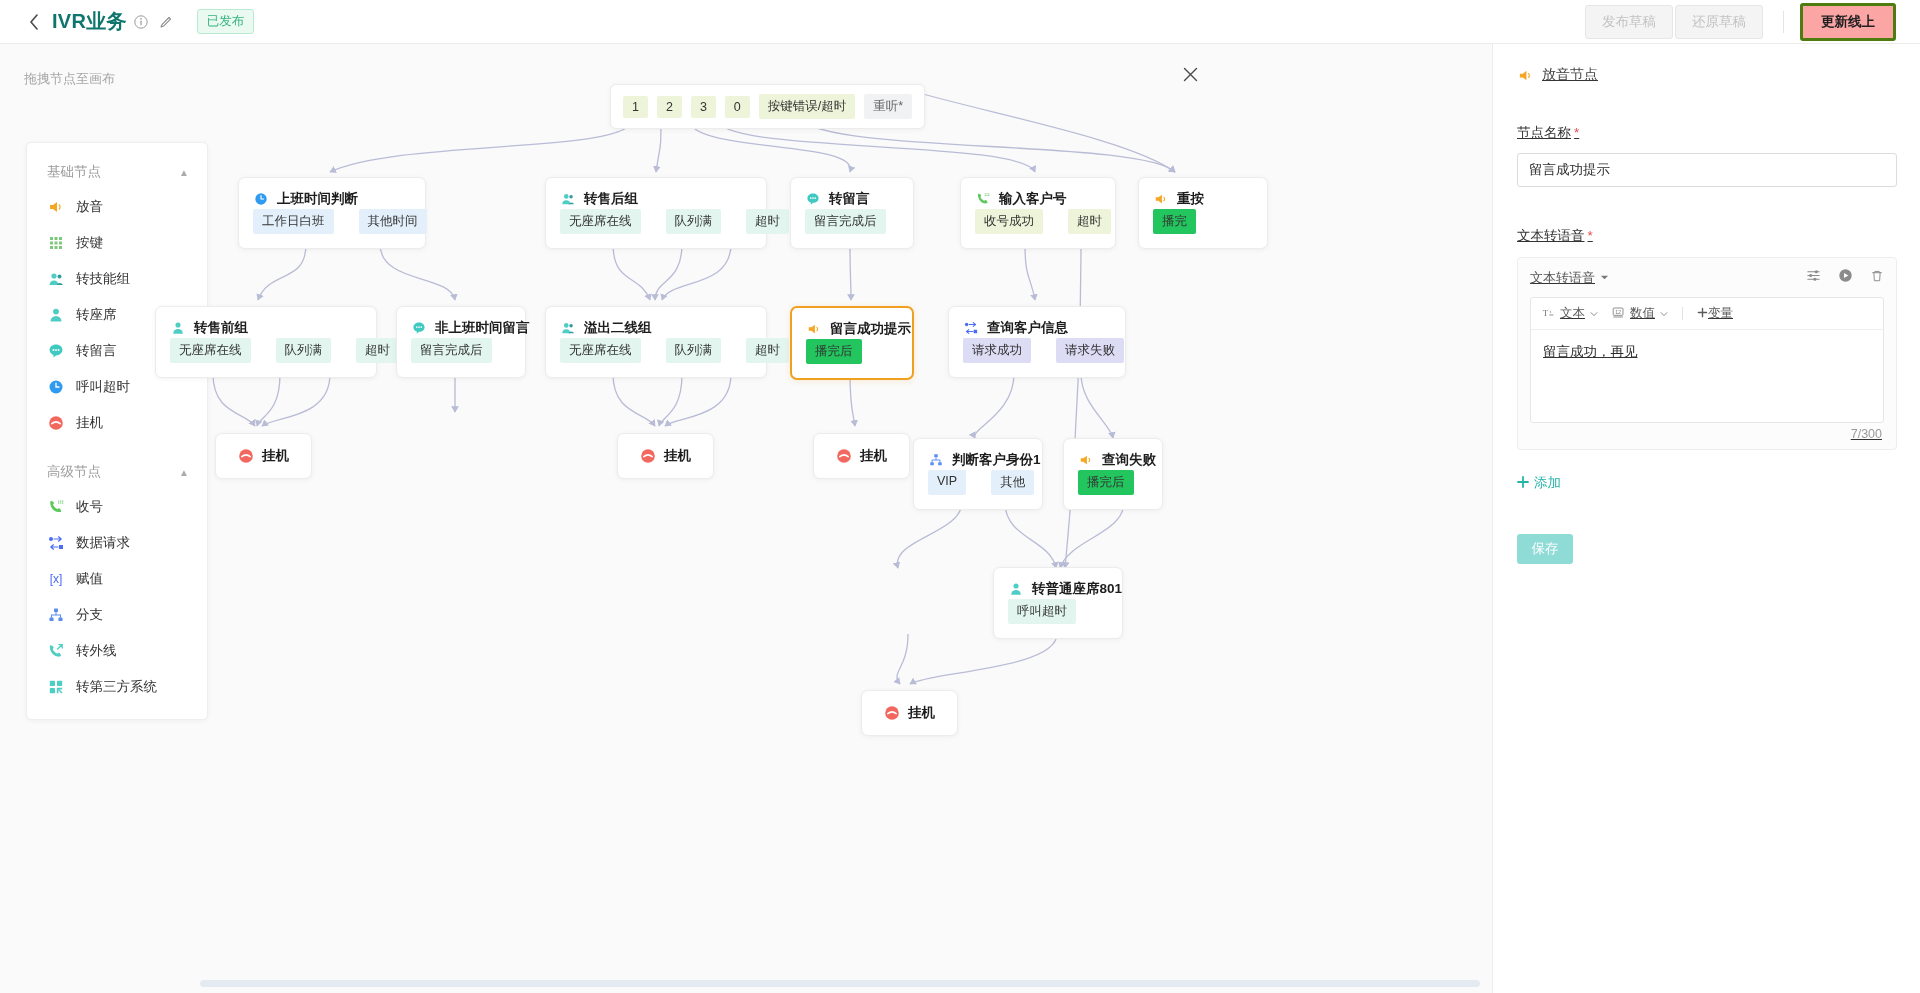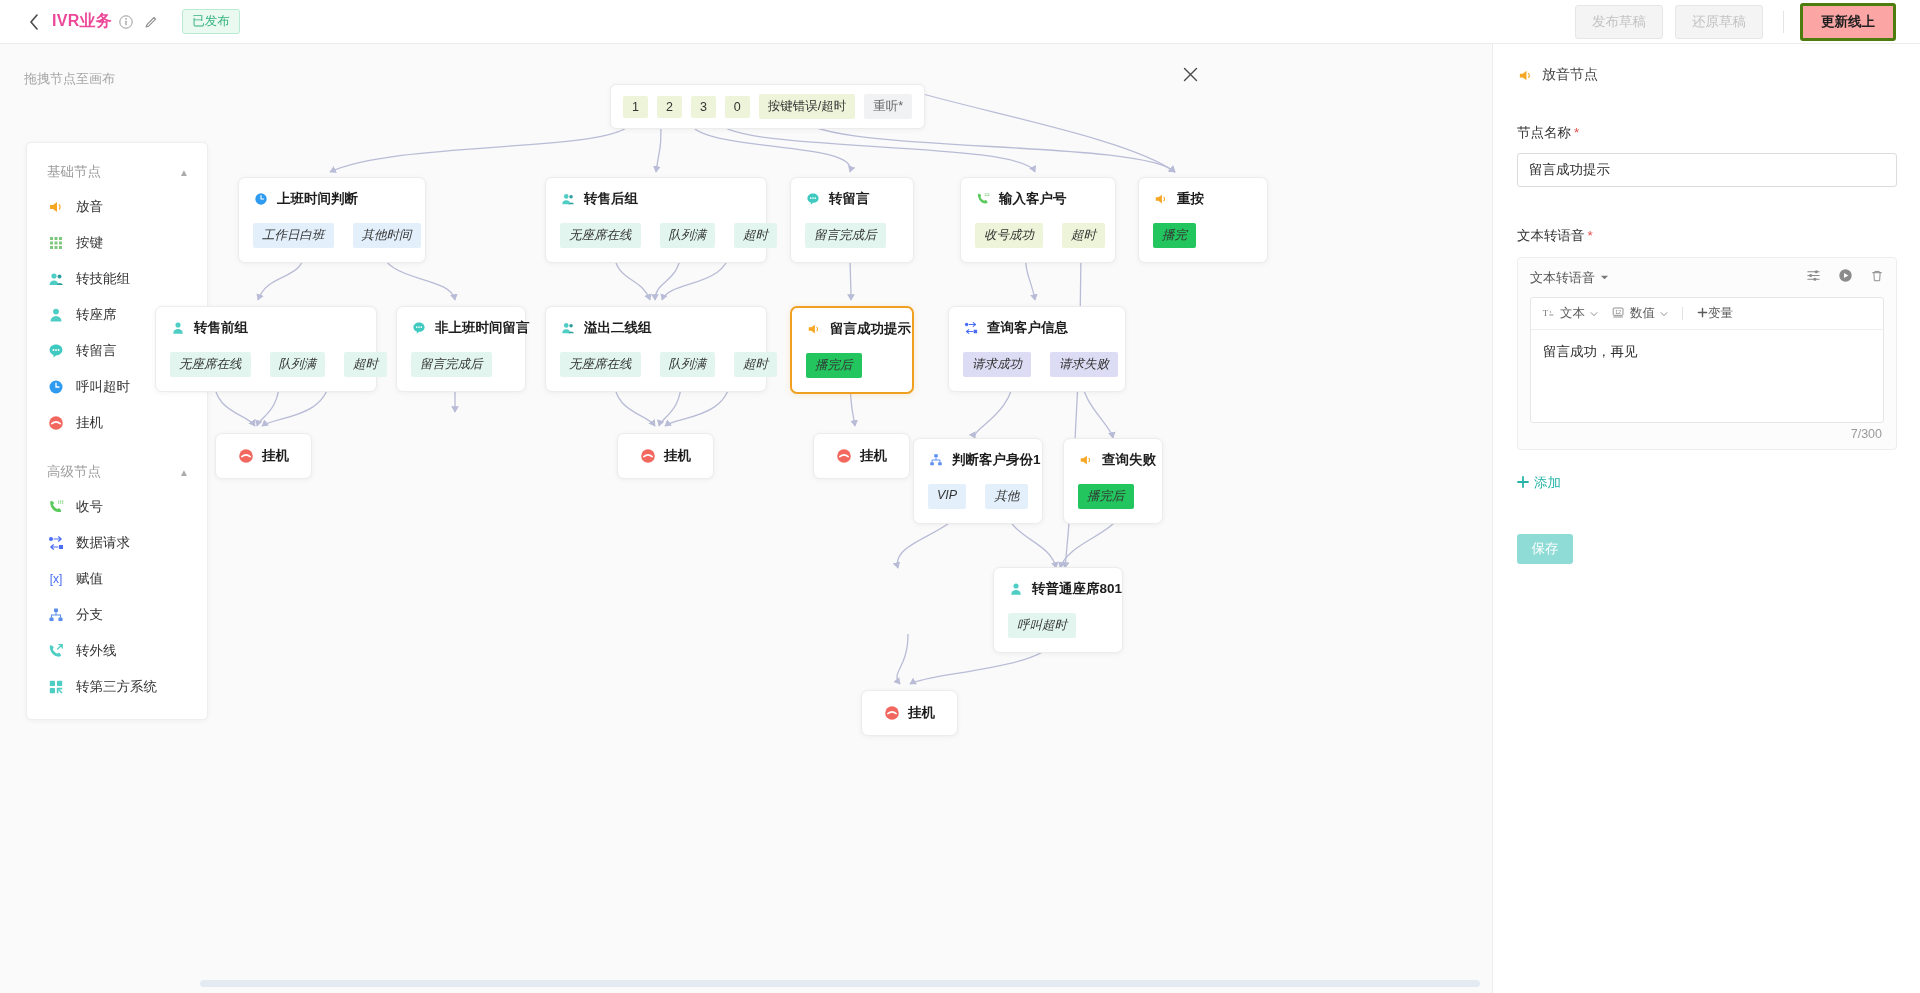--- a/index.html
+++ b/index.html
@@ -18,35 +18,35 @@
     position: absolute; left: 0; top: 0; width: 1920px; height: 44px;
     background: #fff; border-bottom: 1px solid #ececec;
     display: flex; align-items: center; z-index: 40;
   }
   .back-chevron {
     margin-left: 27px; width: 14px; height: 18px; cursor: pointer;
     display: flex; align-items: center; justify-content: center;
     color: #555;
   }
   .doc-title {
-    margin-left: 11px; font-size: 16px; font-weight: bold; color: #ec4899;
+    margin-left: 11px; font-size: 20px; font-weight: bold; color: #0f766e;
     letter-spacing: .3px;
   }
   .info-icon { margin-left: 7px; color: #9a9a9a; display:flex; align-items:center; cursor:pointer;}
   .pencil-icon { margin-left: 11px; color: #8c8c8c; display:flex; align-items:center; cursor:pointer;}
   .status-chip {
     margin-left: 24px; font-size: 12.5px; color: #36b37e;
     background: #eafaf1; border: 1px solid #b9ead2;
     padding: 3px 9px; border-radius: 3px;
   }
   .topbar-right { margin-left: auto; display: flex; align-items: center; padding-right: 24px; }
   .btn-ghost-disabled {
     font-size: 13.5px; color: #c2c2c2; background: #f4f4f4;
     border: 1px solid #e6e6e6; border-radius: 3px;
-    padding: 7px 16px; margin-left: 12px; cursor: not-allowed;
+    padding: 7px 16px; margin-left: 2px; cursor: not-allowed;
   }
   .vsep { width: 1px; height: 22px; background: #e4e4e4; margin: 0 16px 0 20px; }
   .btn-outline {
     font-size: 13.5px; color: #1f1f1f; background: #fca5a5;
     border: 3px solid #4d7c0f; border-radius: 3px;
     padding: 7px 18px; font-weight: 700; cursor: pointer;
   }
 
   
   .workspace {
@@ -83,21 +83,21 @@
   
   .node {
     position: absolute; background: #fff;
     border: 1px solid #ececec; border-radius: 7px;
     box-shadow: 0 1px 5px rgba(0,0,0,.055);
     padding: 12px 14px 14px 14px; z-index: 10;
   }
   .node.selected { border: 2px solid #f0a020; box-shadow: 0 1px 6px rgba(240,160,32,.18); }
   .node-head { display: flex; align-items: center; gap: 8px; font-size: 13.5px; font-weight: bold; color: #1d1d1d; white-space: nowrap; }
   .node-ico { width: 16px; height: 16px; display: flex; align-items: center; justify-content: center; flex: none; }
-  .node-ports { display: flex; gap: 19px; margin-top: 15px; flex-wrap: nowrap; font-style: italic; }
+  .node-ports { display: flex; gap: 25px; margin-top: 1px; flex-wrap: nowrap; }
   .port {
     font-size: 12.5px; padding: 4px 9px; border-radius: 2px; white-space: nowrap;
   }
   .port.green  { background: #e2f6ef; color: #333; }
   .port.blue   { background: #e3f0fb; color: #333; }
   .port.olive  { background: #eef4d9; color: #333; }
   .port.orange { background: #22c55e; color: #333; }
   .port.purple { background: #dcdcf5; color: #333; }
   .port.grey   { background: #f1f2f4; color: #666; }
 
@@ -122,21 +122,21 @@
 
   .hscroll {
     position: absolute; left: 200px; bottom: 6px; width: 1280px; height: 7px;
     background: #e3eaf2; border-radius: 4px; z-index: 30; cursor: pointer;
   }
 
   
   .rpanel {
     position: absolute; left: 1492px; top: 0; width: 428px; height: 949px;
     background: #fff; border-left: 1px solid #ececec;
-    padding: 22px 24px 0 24px; overflow: hidden;
+    padding: 22px 24px 0 24px; overflow: hidden; text-decoration: underline;
   }
   .rpanel-title { display: flex; align-items: center; gap: 9px; font-size: 14px; color: #444; }
   .field-label { margin-top: 40px; font-size: 13.5px; color: #333; }
   .req { color: #e34d4d; margin-left: 3px; }
   .text-input {
     margin-top: 11px; width: 380px; height: 34px;
     border: 1px solid #dcdcdc; border-radius: 3px;
     font-size: 13.5px; color: #2b2b2b; padding: 0 11px;
     font-family: inherit; background: #fff;
   }

